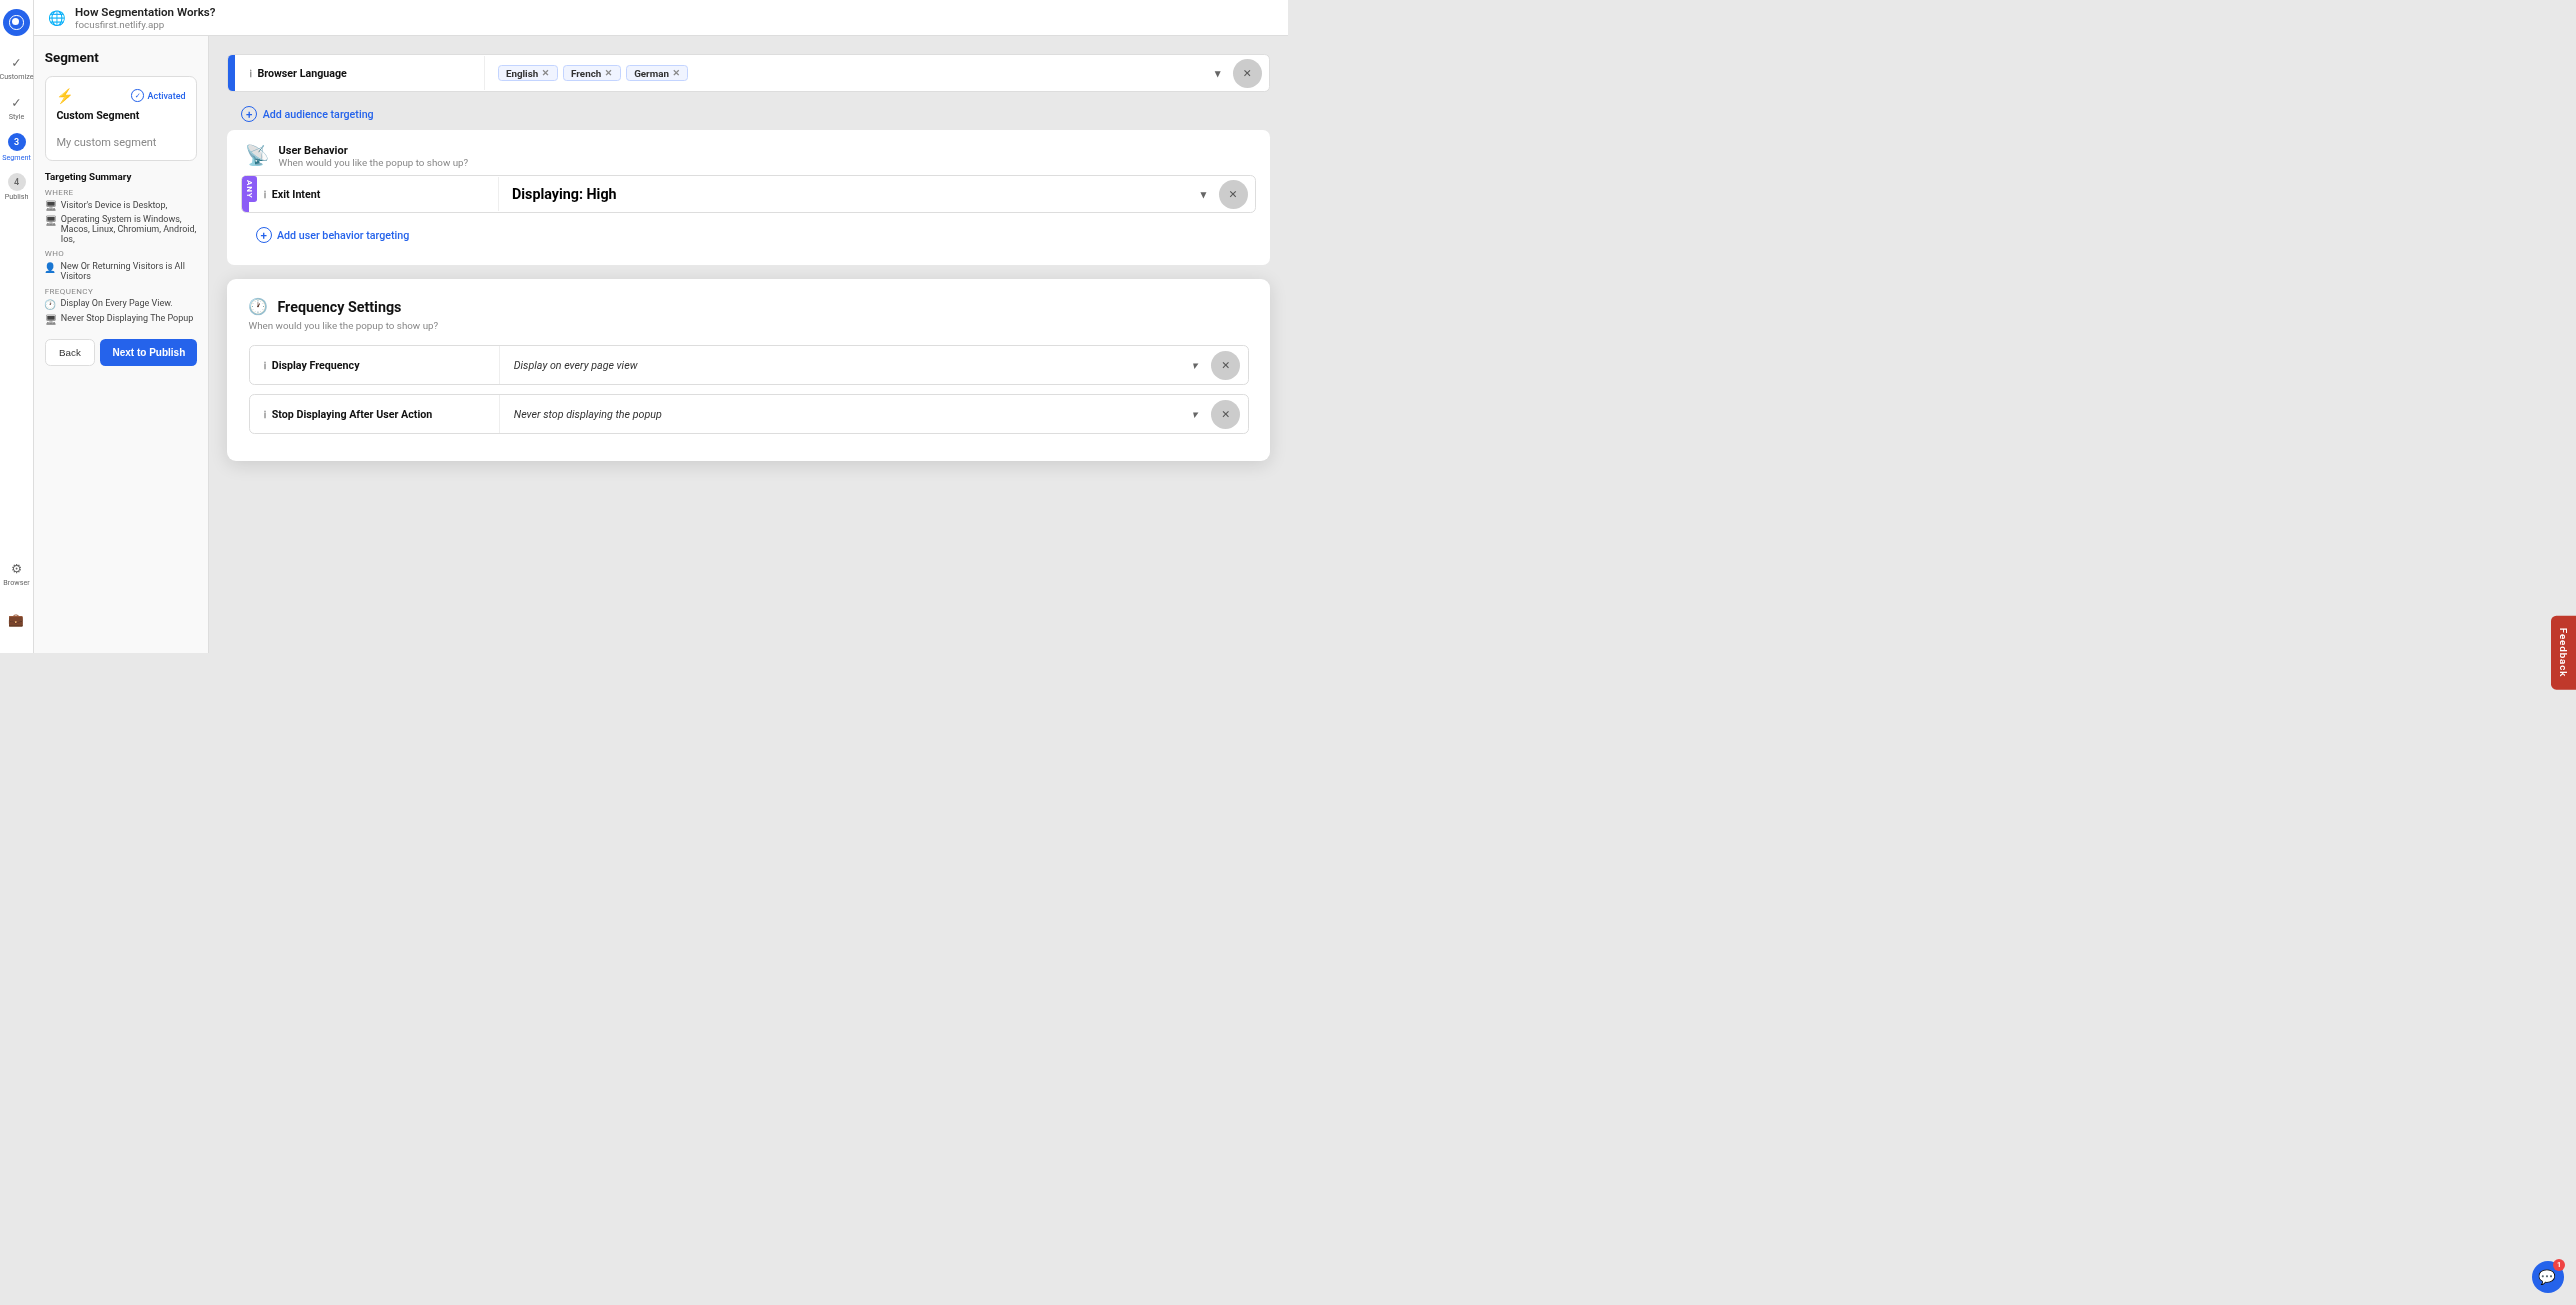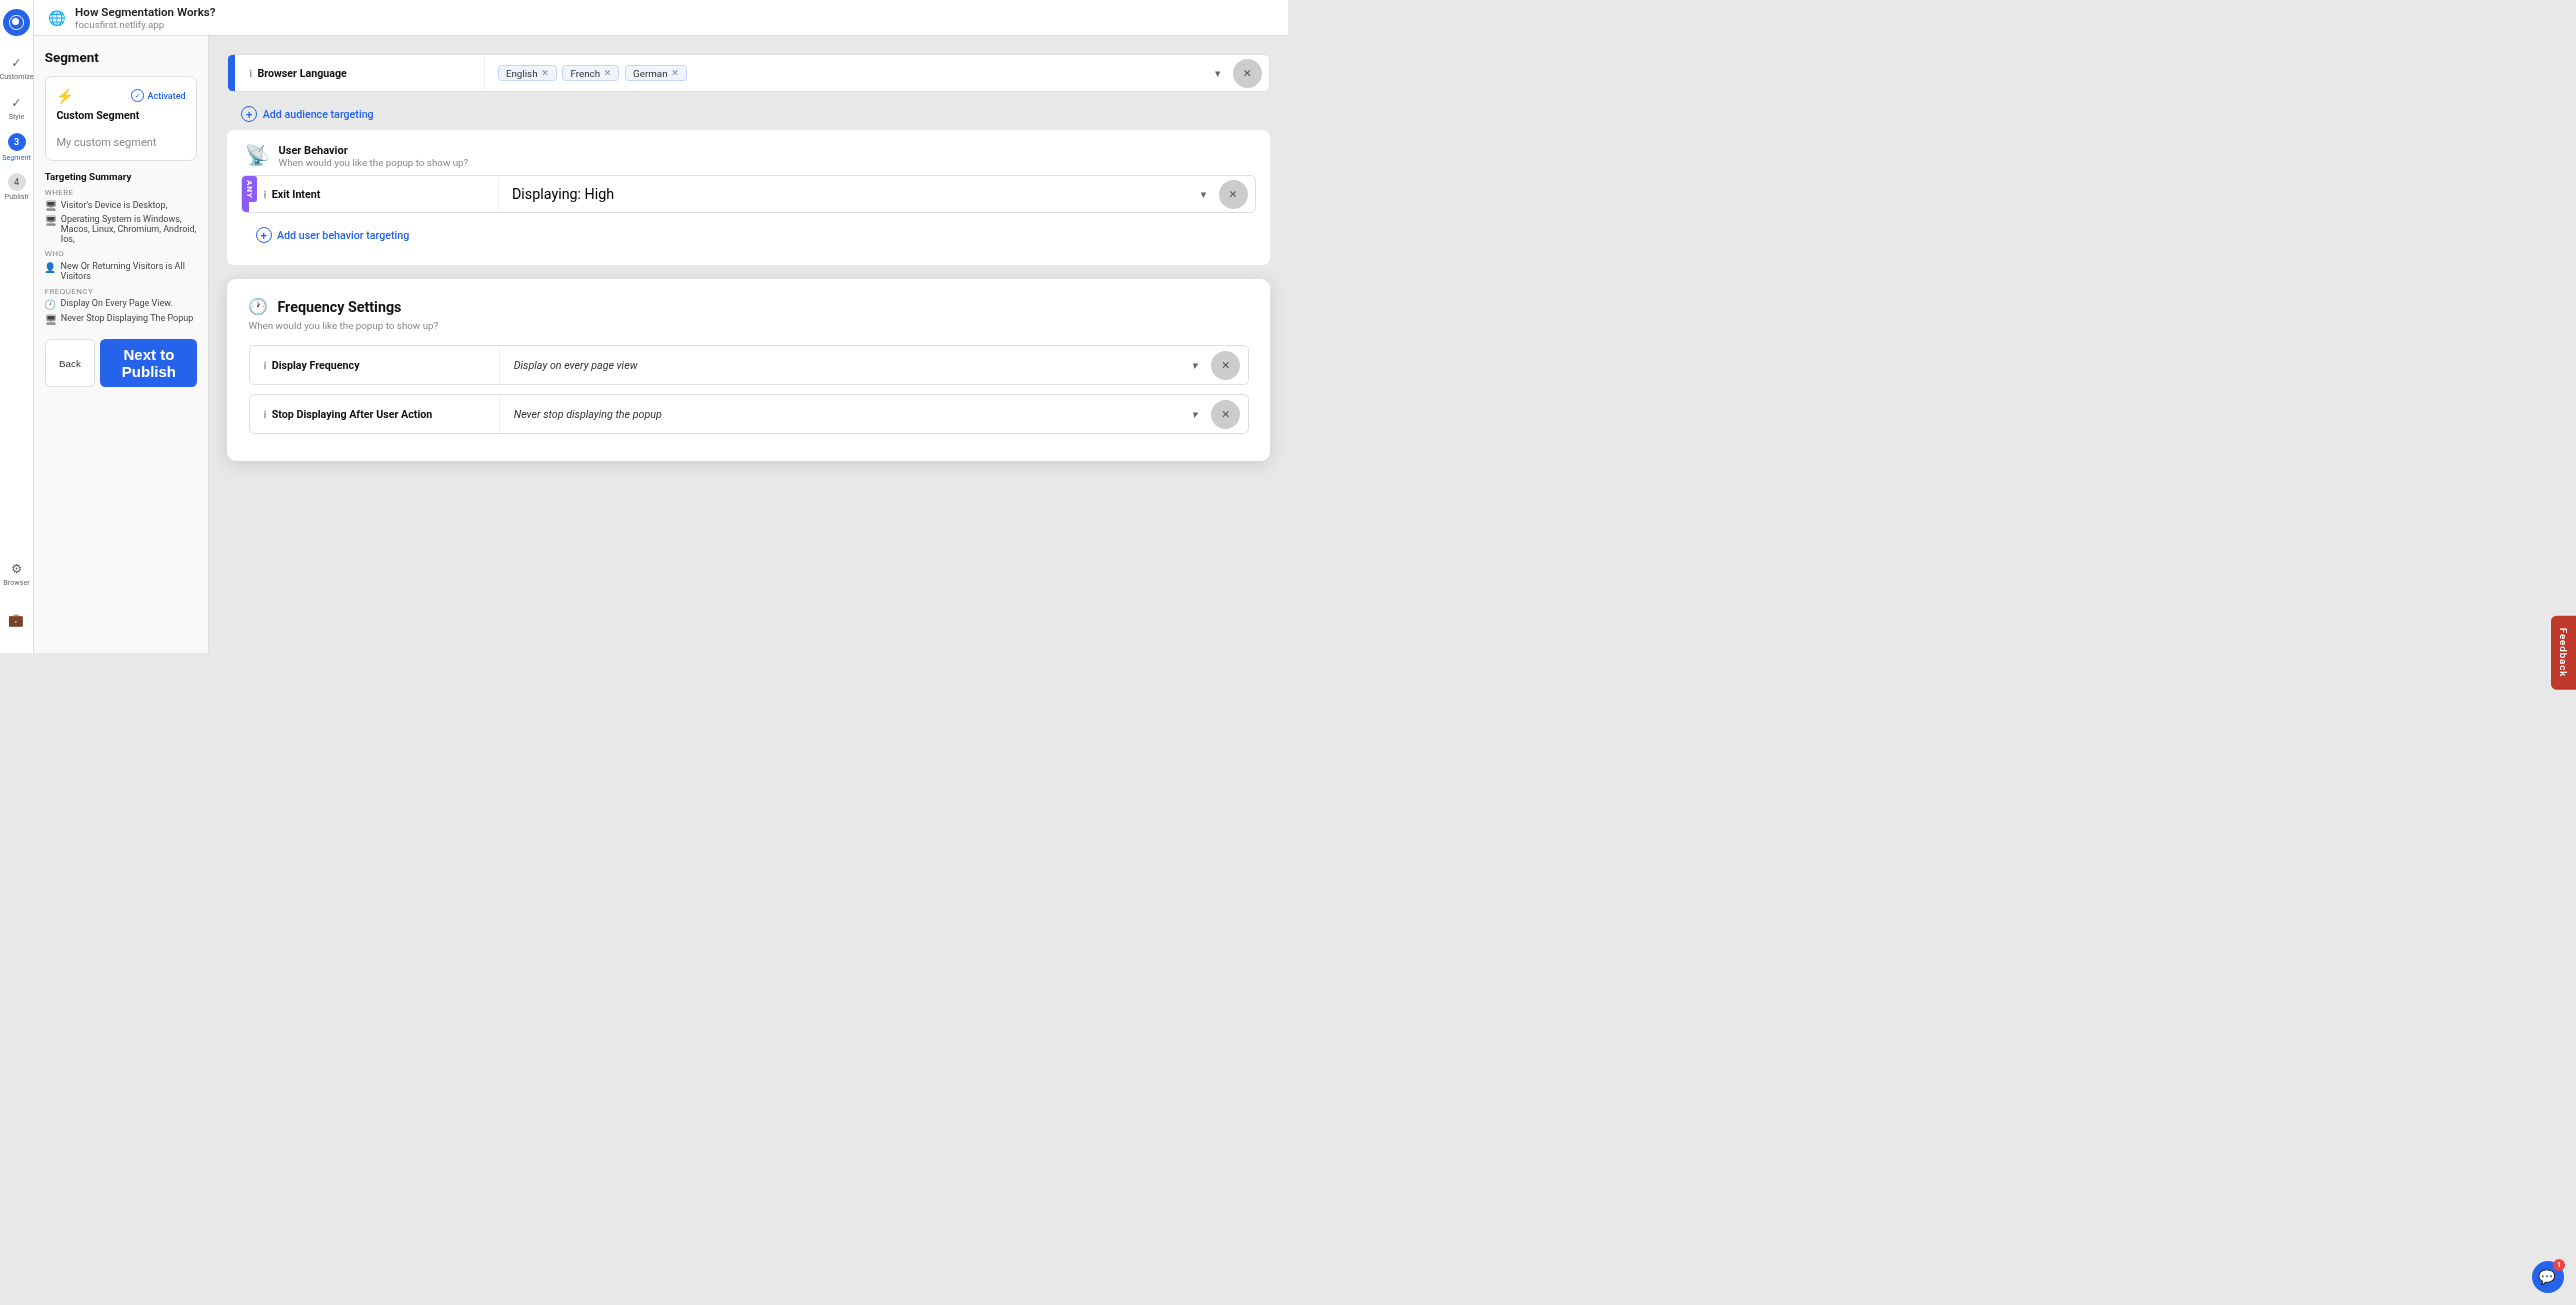--- a/index.html
+++ b/index.html
@@ -171,21 +171,21 @@
     .btn-back {
       flex: 1; padding: 7.2px 0;
       border: 0.9px solid #ddd; background: #fff;
       border-radius: 5.4px; font-size: 9.8px; cursor: pointer; color: #333;
       font-weight: 500;
     }
     .btn-next {
       flex: 2; padding: 7.2px 0;
       background: #2563eb; color: white;
       border: none; border-radius: 5.4px;
-      font-size: 15px; cursor: pointer; font-weight: 600;
+      font-size: 10px; cursor: pointer; font-weight: 600;
     }
 
     
     .main-content {
       position: absolute;
       left: 209px; top: 36px; right: 0;
       height: calc(100% - 36px);
       background: #e8e8e8;
       overflow-y: auto;
       padding: 18px;
@@ -214,20 +214,21 @@
       padding: 10.7px 14.3px;
       border-right: 0.9px solid #eee;
       display: flex; align-items: center; gap: 5.4px;
       font-size: 10.7px; font-weight: 700; color: #111;
     }
     .targeting-row-value-cell {
       flex: 1;
       padding: 9px 12.5px;
       display: flex; align-items: center; gap: 5.4px;
       flex-wrap: wrap;
+      font-weight: bold;
     }
     .tag-chip {
       display: flex; align-items: center; gap: 3.6px;
       background: #f0f4ff;
       border: 0.9px solid #c3d4ff;
       border-radius: 3.6px;
       padding: 1.8px 7.2px;
       font-size: 9.8px; color: #333;
     }
     .tag-chip .x-btn {

